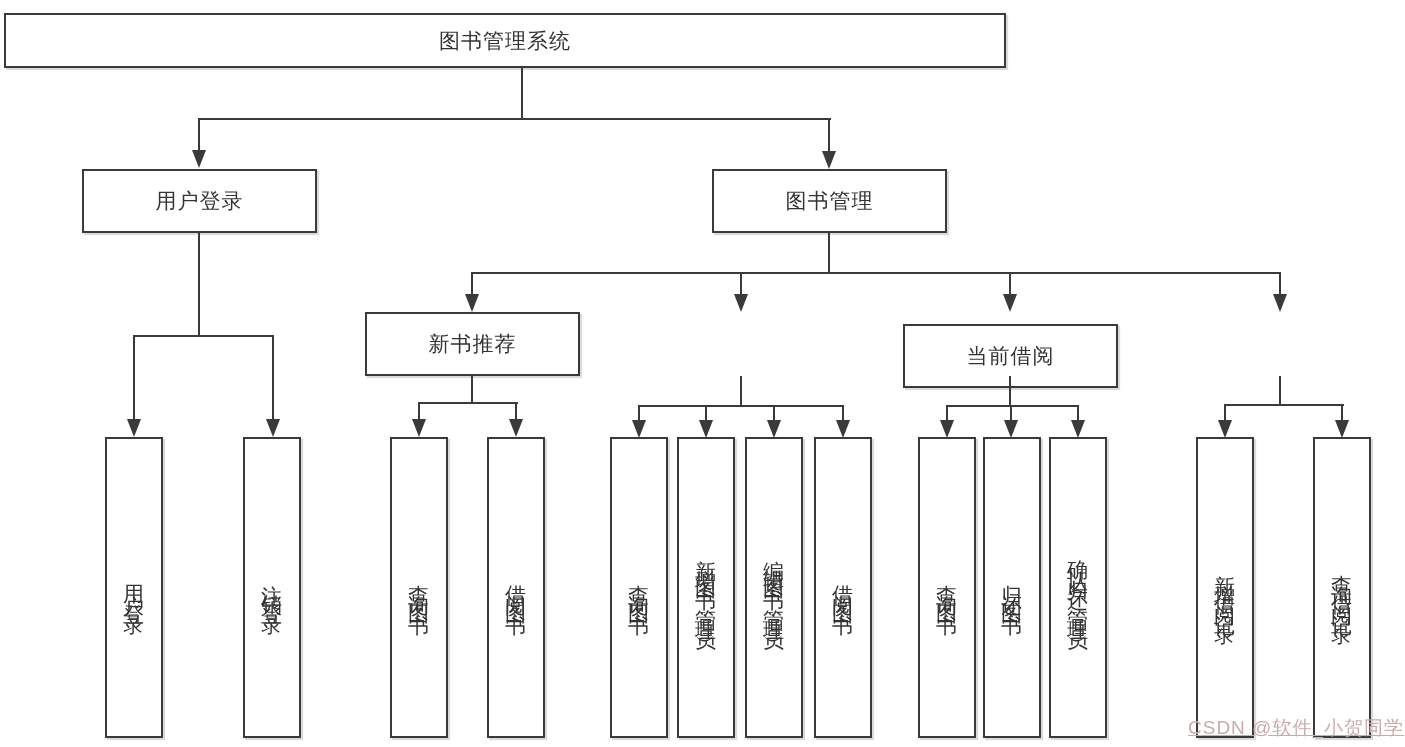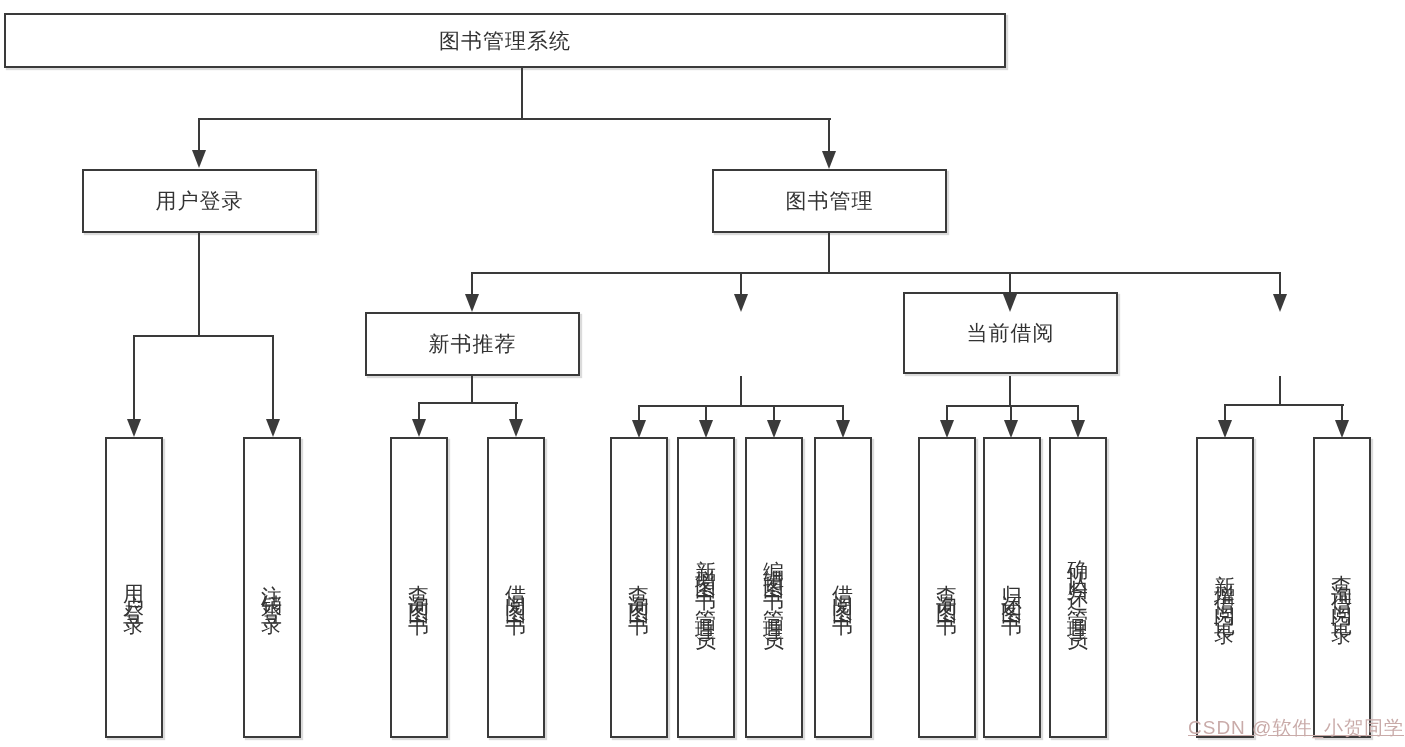--- a/index.html
+++ b/index.html
@@ -68,21 +68,21 @@
 <body>
 
 <div class="canvas">
 
   <div class="node" style="left:4px;top:13px;width:1002px;height:55px">图书管理系统</div>
 
   <div class="node" style="left:82px;top:169px;width:235px;height:64px">用户登录</div>
   <div class="node" style="left:712px;top:169px;width:235px;height:64px">图书管理</div>
 
   <div class="node" style="left:365px;top:312px;width:215px;height:64px">新书推荐</div>
-  <div class="node" style="left:903px;top:292px;width:215px;height:82px">当前借阅</div>
+  <div class="node" style="left:903px;top:324px;width:215px;height:64px">当前借阅</div>
 
   <div class="leaf" style="left:105px;top:437px">
     <span class="vtext">用户登录</span>
   </div>
   <div class="leaf" style="left:243px;top:437px">
     <span class="vtext">注销登录</span>
   </div>
 
   <div class="leaf" style="left:390px;top:437px">
     <span class="vtext">查询图书</span>

